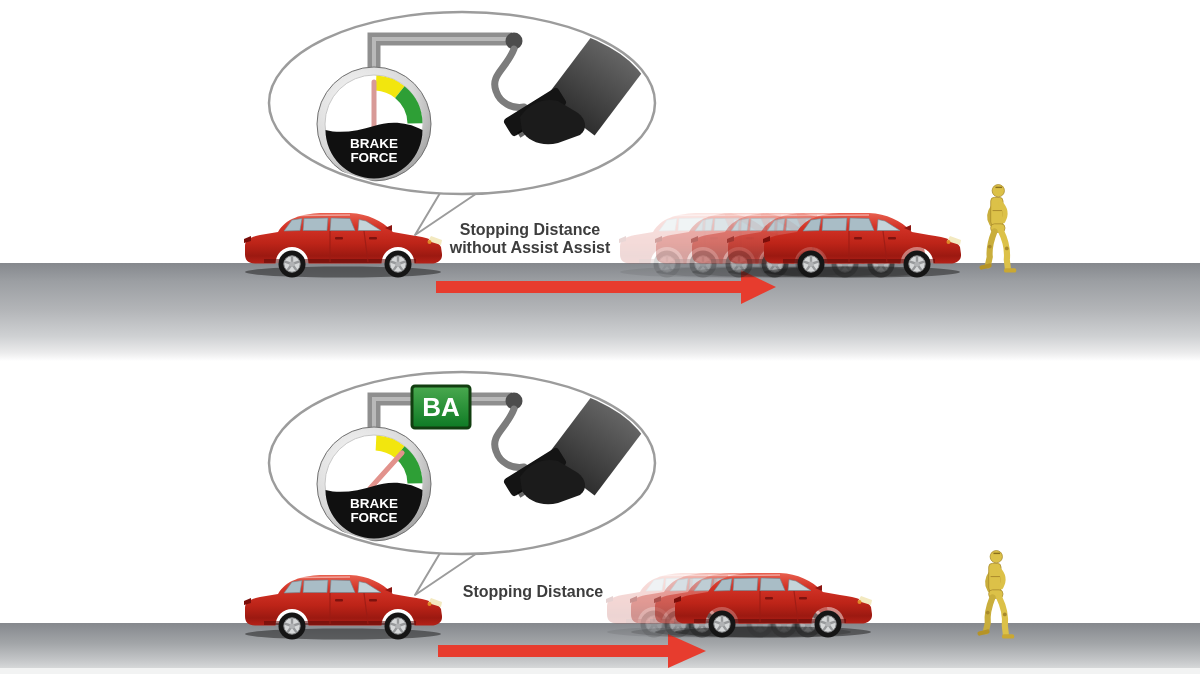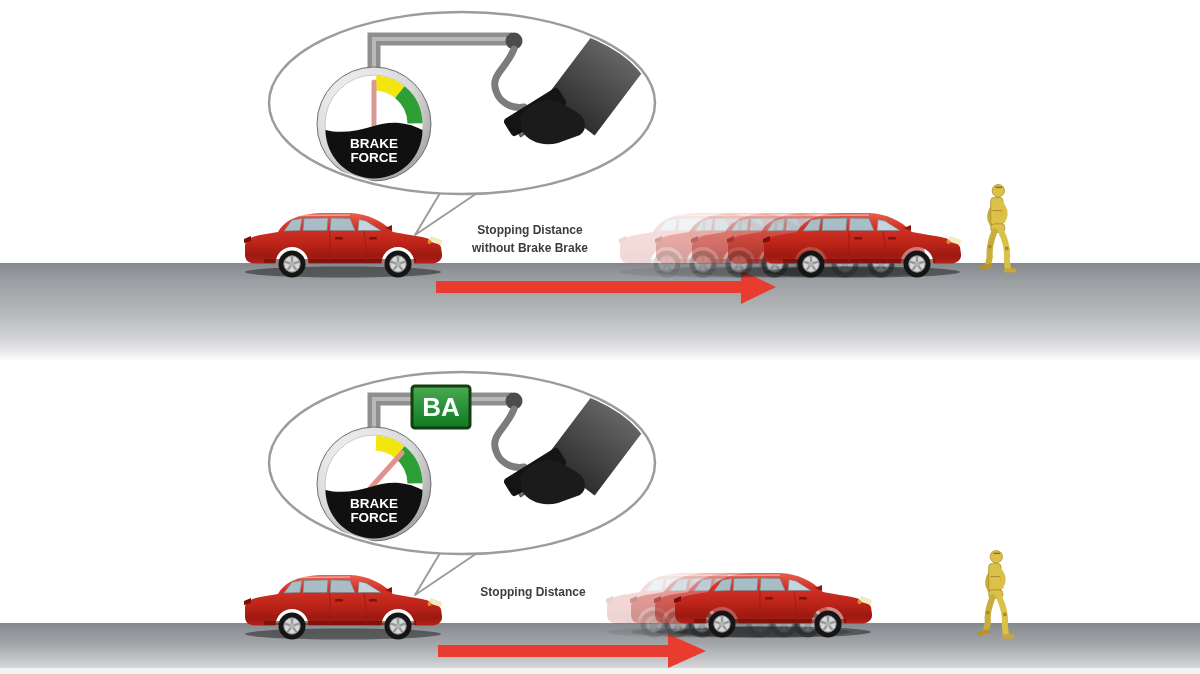--- a/index.html
+++ b/index.html
@@ -4,21 +4,21 @@
 <style>
   html,body{margin:0;padding:0;background:#fff;}
   #stage{position:relative;width:1200px;height:674px;background:#ffffff;overflow:hidden;
          font-family:"Liberation Sans",sans-serif;}
   .abs{position:absolute;}
   .road-top{left:0;top:263px;width:1200px;height:98px;
     background:linear-gradient(#85888d 0%,#9b9ea2 18%,#b3b5b8 48%,#cfd1d3 75%,#ececed 92%,#ffffff 100%);}
   .road-bottom{left:0;top:623px;width:1200px;height:45px;
     background:linear-gradient(#85888d 0%,#a2a5a8 45%,#c6c8ca 85%,#d6d8d9 100%);}
   .road-bottom-lip{left:0;top:668px;width:1200px;height:6px;background:#f2f3f3;}
-  .caption{width:204px;text-align:center;font-weight:bold;font-size:12px;line-height:18px;
+  .caption{width:204px;text-align:center;font-weight:bold;font-size:16px;line-height:18px;
            color:#3d3d3d;letter-spacing:0px;}
   .cap-top{left:428px;top:221px;}
   .cap-bottom{left:431px;top:583px;}
   svg{display:block;}
   svg text{font-family:"Liberation Sans",sans-serif;}
   .ghost1t{opacity:.16}.ghost2t{opacity:.28}.ghost3t{opacity:.42}.ghost4t{opacity:.58}
   .ghost1b{opacity:.18}.ghost2b{opacity:.34}.ghost3b{opacity:.52}
 </style>
 </head>
 <body>
@@ -152,21 +152,21 @@
     </svg>
   <svg class="abs" style="left:668px;top:565px" width="210" height="75">
       <use href="#car-sedan"></use>
     </svg>
   <svg class="abs" style="left:966px;top:548px" width="53" height="95">
       <use href="#crash-dummy"></use>
     </svg>
 
   <div class="abs caption cap-top">
     <span style="display:block">Stopping Distance</span>
-    <span style="display:block">without Brake Brake</span>
+    <span style="display:block">without Assist Assist</span>
   </div>
   <div class="abs caption cap-bottom">
     <span style="display:block">Stopping Distance</span>
   </div>
 
   <svg class="abs" style="left:262px;top:8px" width="400" height="245" viewBox="-200 -95 400 245">
     <defs>
         <clipPath id="clipTop">
           <ellipse cx="0" cy="0" rx="190" ry="88.5"></ellipse>
         </clipPath>

